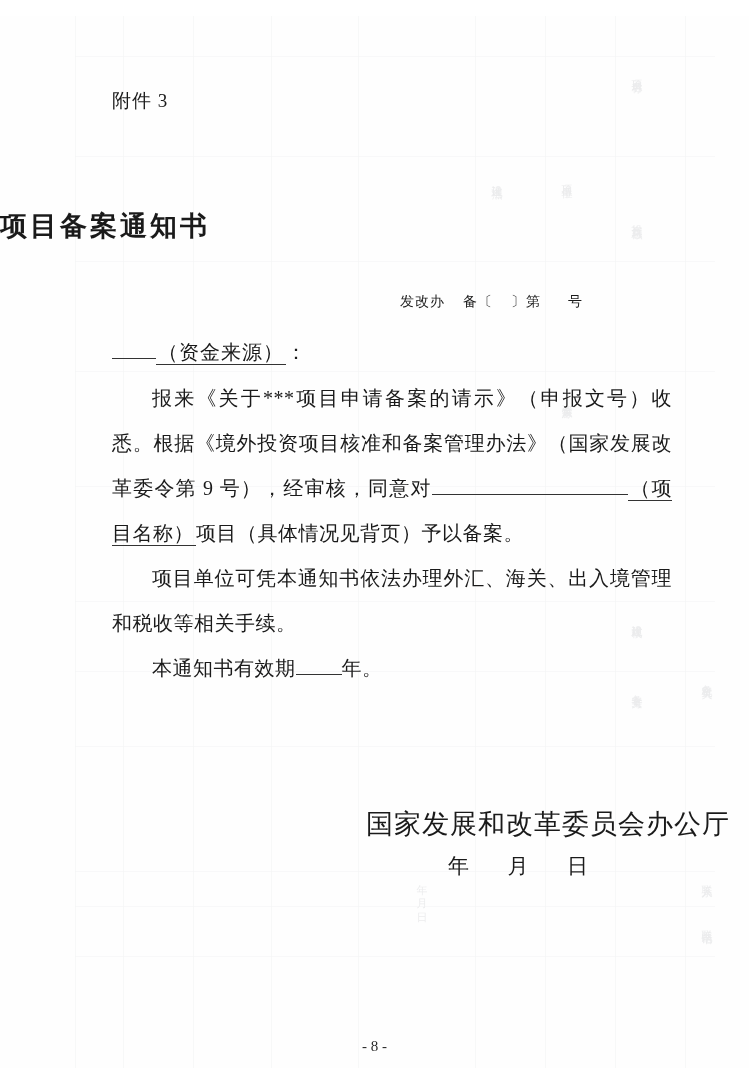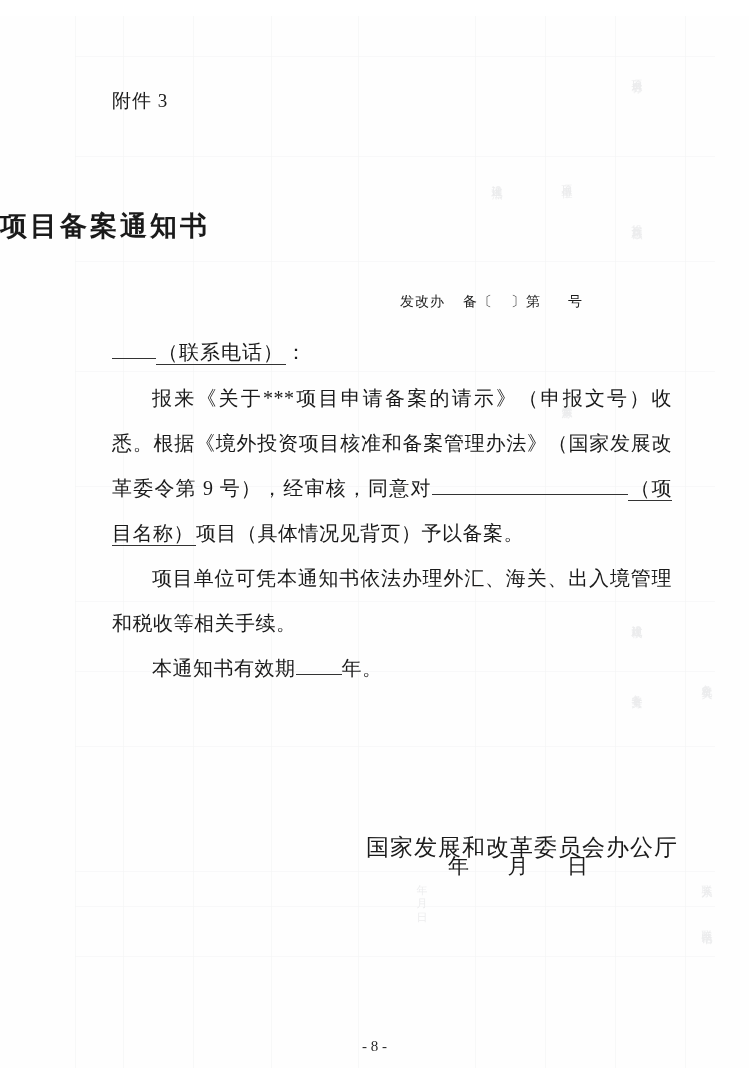--- a/index.html
+++ b/index.html
@@ -136,22 +136,22 @@
     vertical-align: baseline;
   }
   .fill-long { width: 178px; }
   .fill-name { padding: 0 2px 1px 2px; border-bottom: 1.5px solid #333; }
   .fill-name-lead { display:inline-block; width: 18px; border-bottom: 1.5px solid #333; }
   .fill-short { width: 46px; }
 
   .signature {
     position: absolute;
     left: 366px;
-    top: 816px;
-    font-size: 23px;
+    top: 790px;
+    font-size: 27px;
     letter-spacing: 1px;
   }
   .sig-date {
     position: absolute;
     left: 448px;
     top: 836px;
     font-size: 21px;
     letter-spacing: 1px;
     white-space: pre;
   }
@@ -208,21 +208,21 @@
 
   <div class="content">
 
     <div class="attachment-no">附件 3</div>
 
     <div class="doc-title">项目备案通知书</div>
 
     <div class="doc-number">发改办    备〔    〕第      号</div>
 
     <div class="addressee">
-      <span class="blank-lead"></span><span class="unit">（联系电话）</span><span>：</span>
+      <span class="blank-lead"></span><span class="unit">（资金来源）</span><span>：</span>
     </div>
 
     <div class="body-text">
       <p class="para"><span>报来《关于***项目申请备案的请示》（申报文号）收悉。根据《境外投资项目核准和备案管理办法》（国家发展改革委令第 9 号），经审核，同意对</span><span class="fill-line fill-long"></span><span class="fill-name-lead"></span><span class="fill-name">（项目名称）</span><span>项目（具体情况见背页）予以备案。</span></p>
 
       <p class="para">项目单位可凭本通知书依法办理外汇、海关、出入境管理和税收等相关手续。</p>
 
       <p class="para"><span>本通知书有效期</span><span class="fill-line fill-short"></span><span>年。</span></p>
     </div>
 

